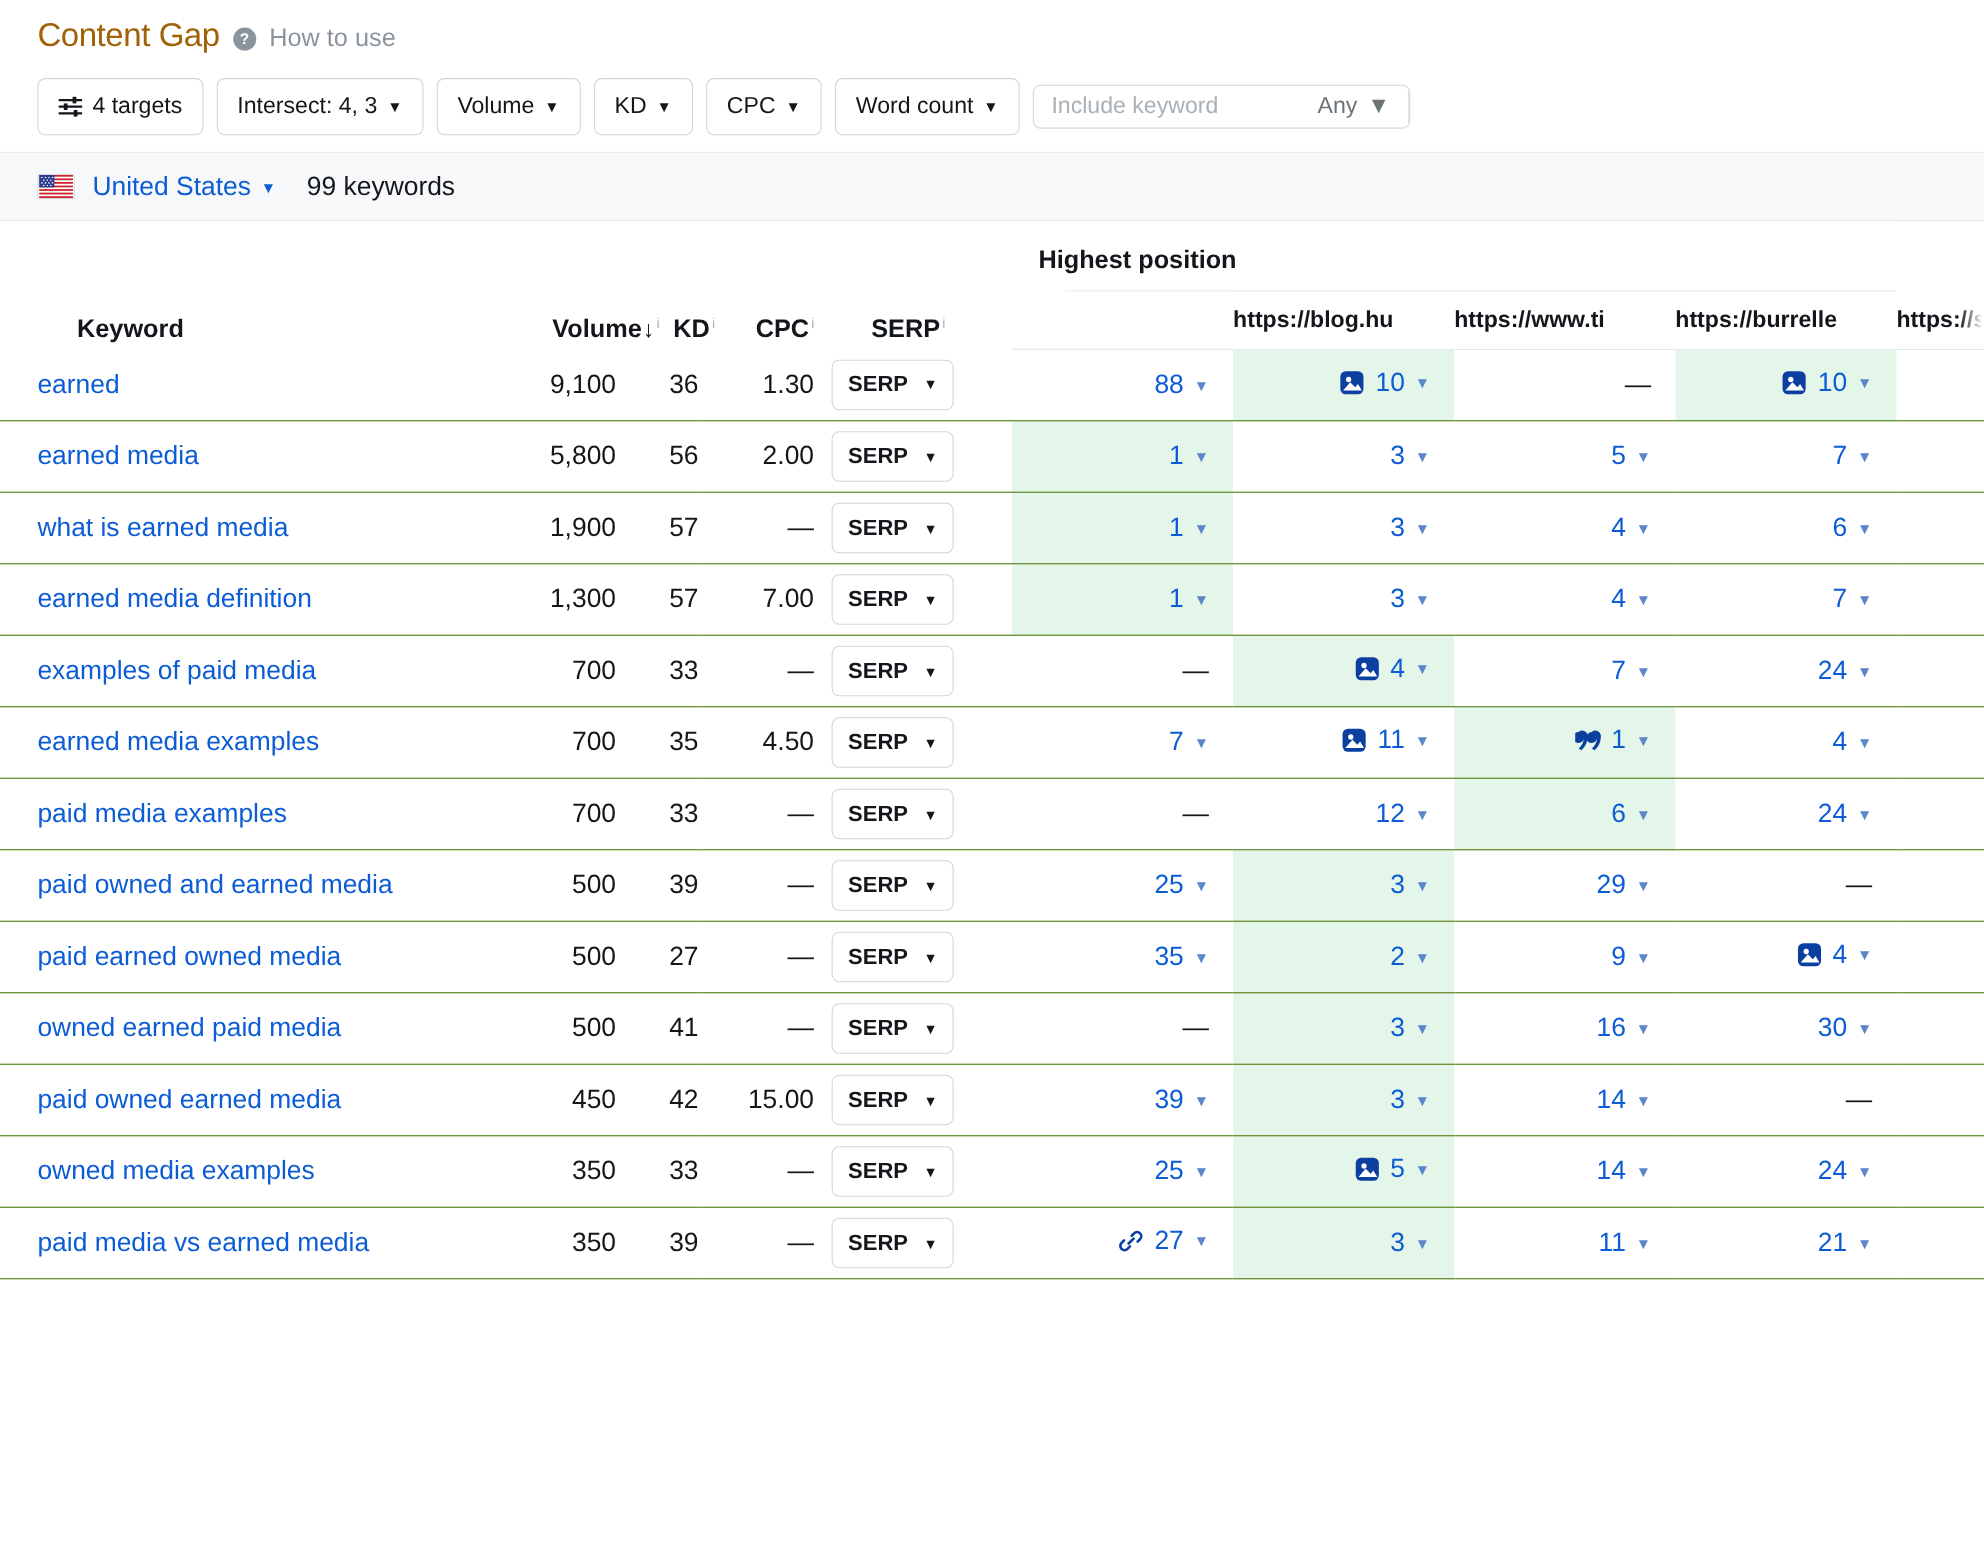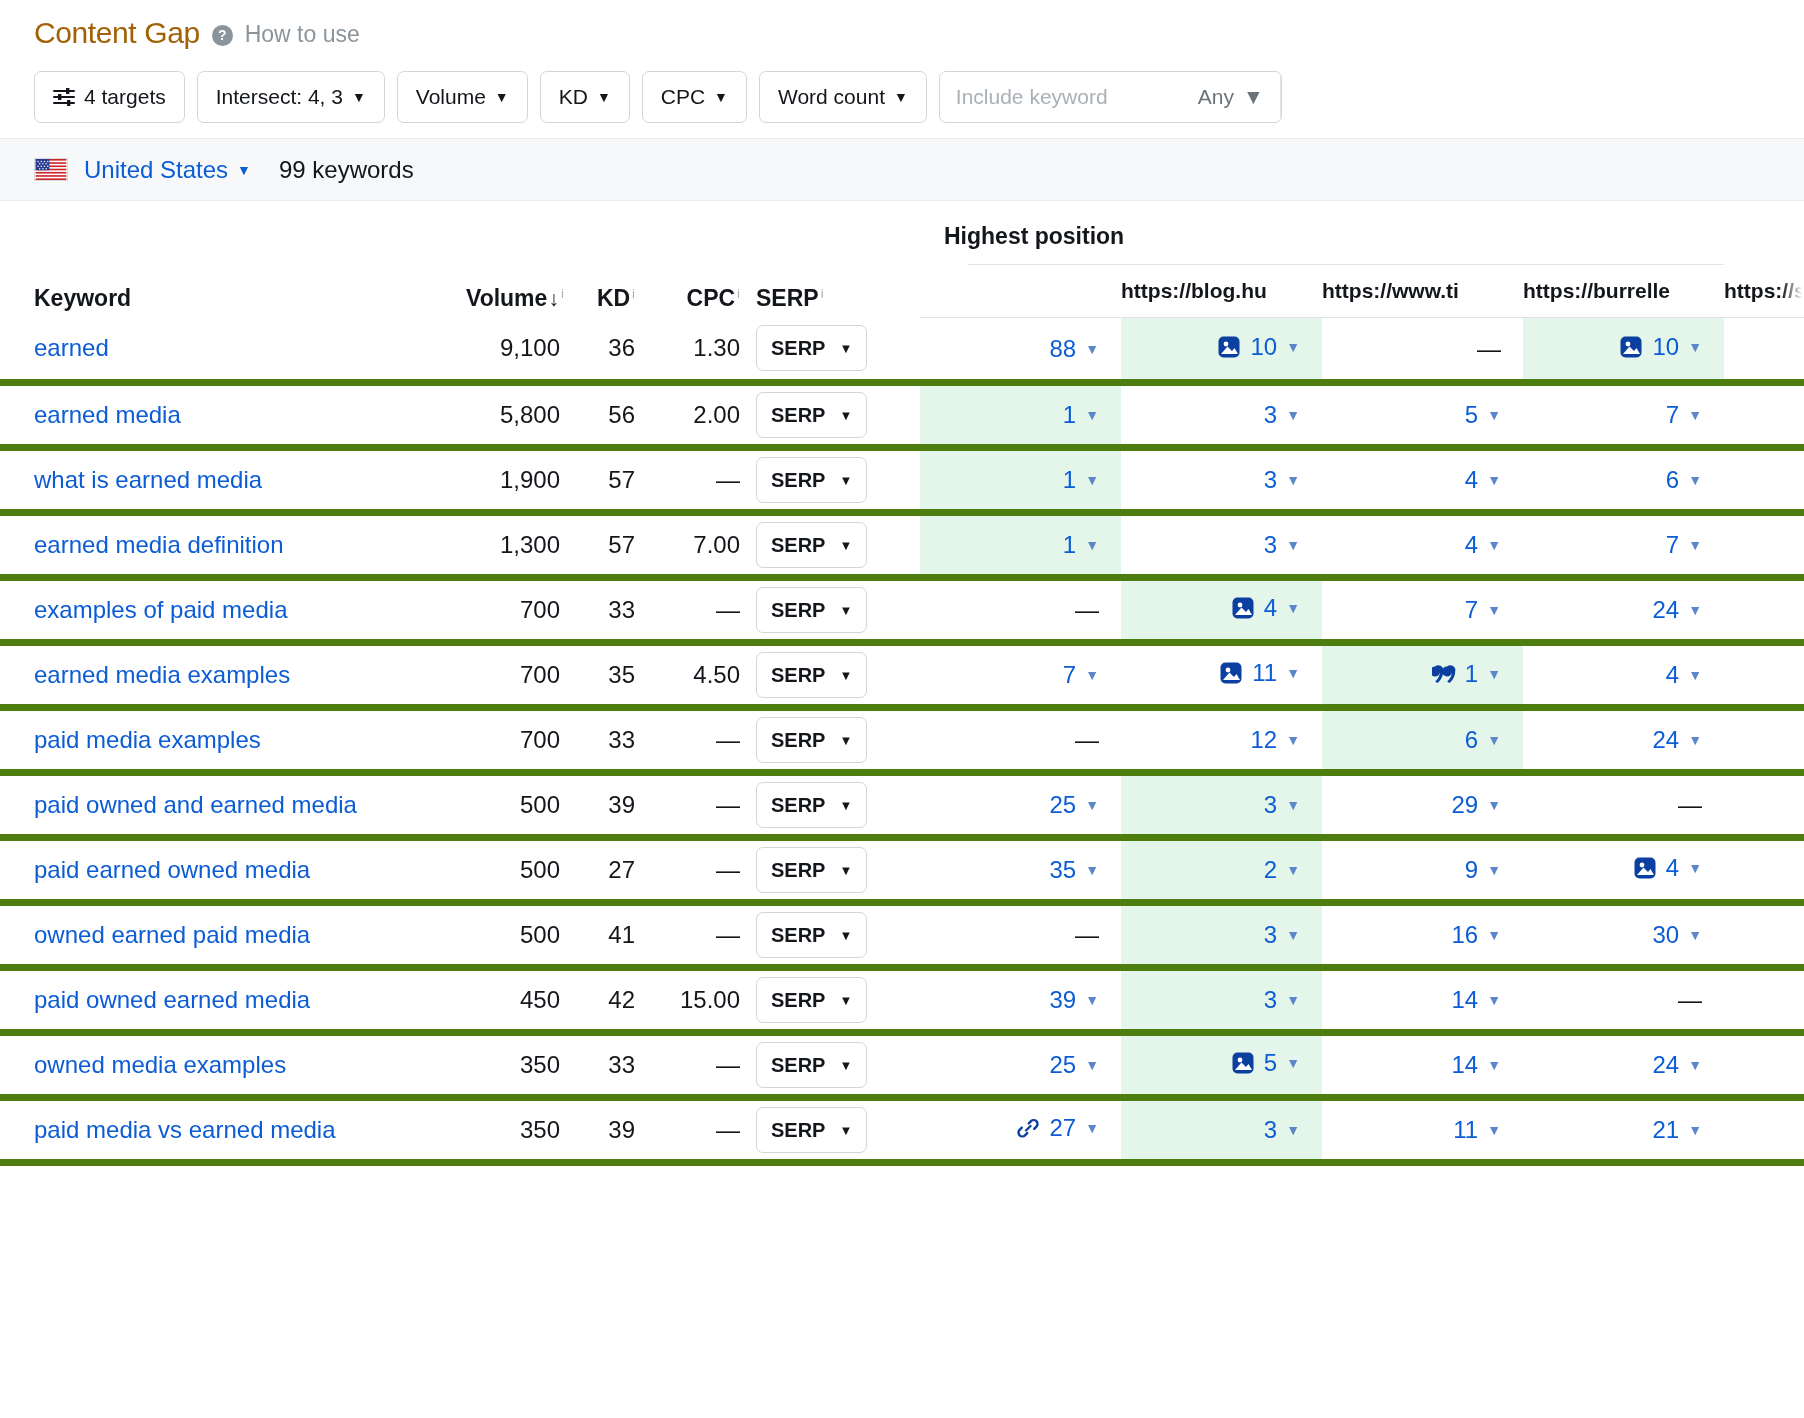--- a/index.html
+++ b/index.html
@@ -48,21 +48,21 @@
     border: 1px solid #d2d6da; border-radius: 7px;
     background: #fff; font-size: 21px; color: #13161a;
     cursor: pointer; flex: none;
   }
   .pill .caret { color: #13161a; font-size: 14px; line-height: 1; }
 
   .sliders-icon { width: 22px; height: 20px; display:block; flex:none; }
 
   .kw-field {
     display: inline-flex; align-items: center;
-    height: 52px; border: 1px solid #d2d6da; border-radius: 7px;
+    height: 40px; border: 1px solid #d2d6da; border-radius: 7px;
     background: #fff; flex: none; overflow: hidden;
   }
   .kw-input {
     border: 0; outline: 0; height: 100%;
     font-family: inherit; font-size: 21px; color: #13161a;
     padding: 0 16px; width: 250px; background: transparent;
   }
   .kw-input::placeholder { color: #a9b0b6; }
   .kw-any {
     display: inline-flex; align-items: center; gap: 9px;
@@ -99,21 +99,21 @@
   col.c-serp { width: 120px; }
   col.c-gap  { width: 60px; }
   col.c-t    { width: 201px; }
 
   thead th {
     padding: 0; vertical-align: bottom; font-weight: bold;
     background: #ffffff;
   }
   .th-inner {
     font-size: 23px; color: #13161a; font-weight: bold;
-    padding: 22px 0 6px 16px; line-height: 1.1; white-space: nowrap;
+    padding: 22px 0 6px 16px; line-height: 1.1; white-space: nowrap; margin-left: 36px;
   }
   .th-right { text-align: right; }
   .th-left  { text-align: left; padding-left: 34px; }
   .sup-i {
     font-size: 13px; color: #a9b0b6; vertical-align: super;
     font-weight: normal; margin-left: 2px;
   }
   .sort-arrow { font-size: 21px; font-weight: bold; margin-left: 1px; }
 
   .hp-head {
@@ -131,21 +131,21 @@
   .url-head span.url-txt {
     display: block; overflow: hidden; white-space: nowrap;
     -webkit-mask-image: linear-gradient(to right, #000 0, #000 72%, transparent 98%);
             mask-image: linear-gradient(to right, #000 0, #000 72%, transparent 98%);
     padding-right: 10px;
   }
 
   thead tr.head-row2 th { border-bottom: 1px solid #dfe2e5; }
   thead tr.head-row1 th { }
 
-  tbody tr { border-bottom: 7px solid #4d7c0f; }
+  tbody tr { border-bottom: 1px solid #4d7c0f; }
   tbody td { padding: 0; height: 65px; vertical-align: middle; }
 
   .kw-cell {
     padding-left: 34px; padding-right: 18px;
     font-size: 24px; color: #0b5cd5; line-height: 1.32;
     cursor: pointer;
   }
   .num-cell {
     text-align: right; font-size: 24px; color: #13161a;
     padding-right: 0;

